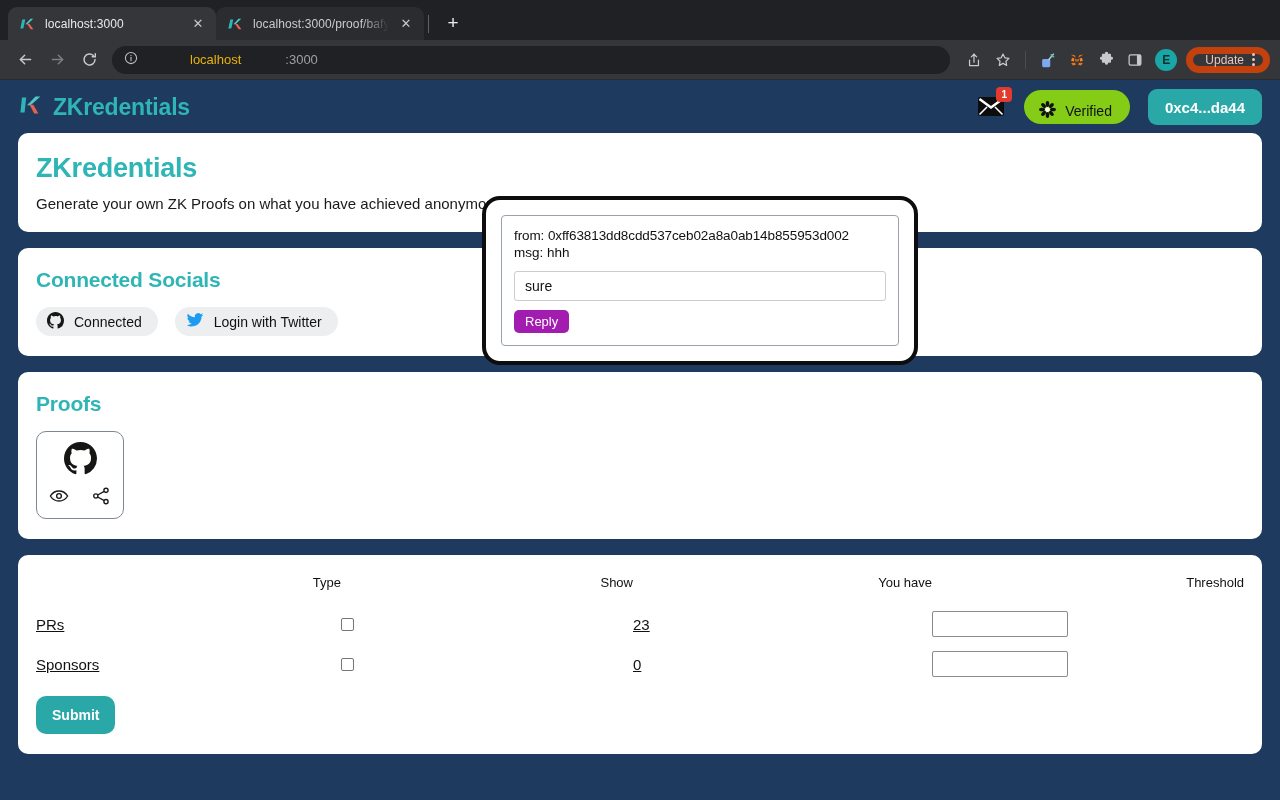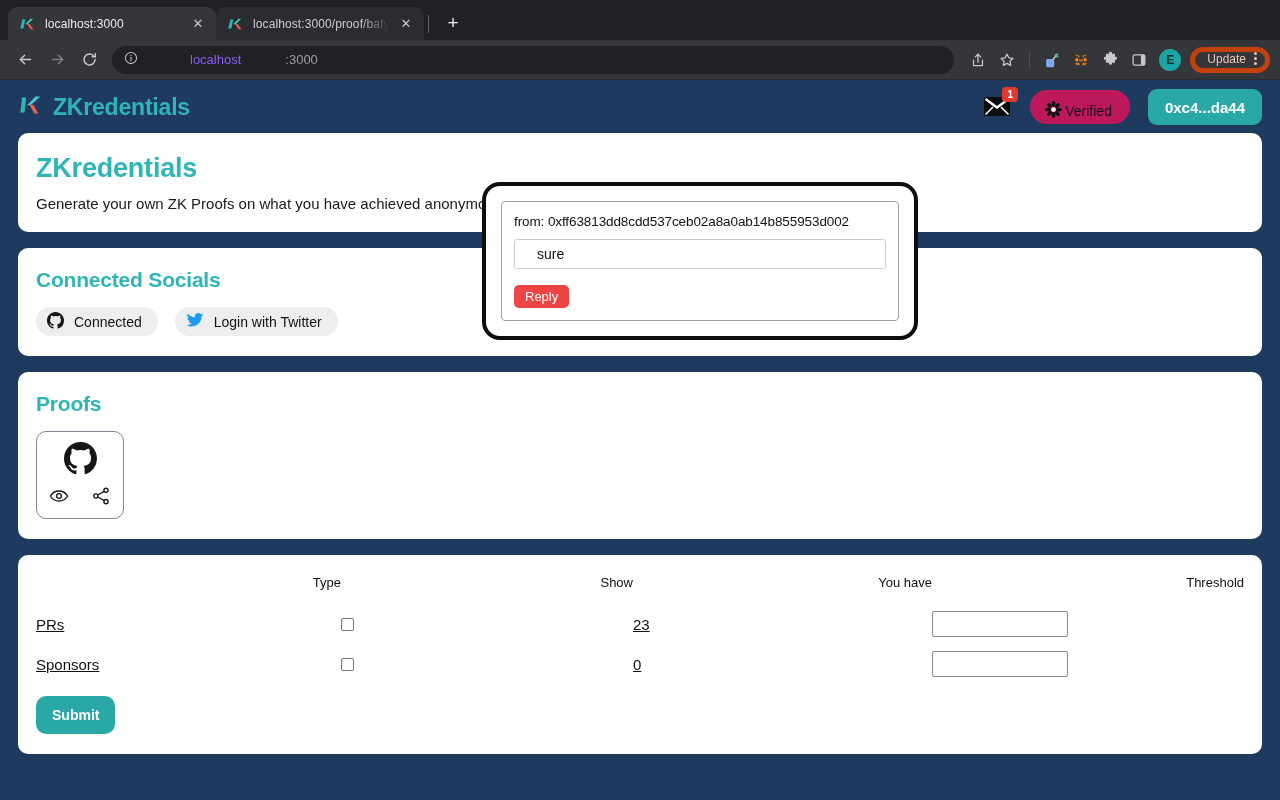--- a/index.html
+++ b/index.html
@@ -87,43 +87,43 @@
     display: flex;
     align-items: center;
     gap: 8px;
     padding: 0 12px;
     margin: 0 8px 0 6px;
     font-size: 13px;
     color: #e8eaed;
     min-width: 0;
   }
   .omni-url { white-space: nowrap; overflow: hidden; }
-  .omni-url .host { color: #8b5cf6; padding-left: 44px; }
+  .omni-url .host { color: #eab308; padding-left: 44px; }
   .omni-url .port { color: #9aa0a6; padding-left: 44px; }
   .tb-right { display: flex; align-items: center; gap: 1px; flex: none; }
   .tb-icon {
     width: 28px; height: 28px;
     display: flex; align-items: center; justify-content: center;
     color: #c6c9cd;
   }
   .tb-divider { width: 1px; height: 18px; background: #4a4c50; margin: 0 7px; }
   .avatar-e {
     width: 22px; height: 22px; border-radius: 50%;
     background: #1aa6a6; color: #06312f;
     font-size: 12px; font-weight: bold;
     display: flex; align-items: center; justify-content: center;
     margin: 0 5px;
   }
   .update-btn {
     height: 26px;
-    border: 5px solid #c2410c;
+    border: 7px solid #c2410c;
     border-radius: 13px;
     color: #f0c4b8;
     font-size: 12px;
-    display: flex; gap: 8px;
+    display: flex; align-items: center; gap: 8px;
     padding: 0 8px 0 12px;
     margin-left: 3px;
   }
   .kebab { display: flex; flex-direction: column; gap: 2px; }
   .kebab i { width: 3px; height: 3px; border-radius: 50%; background: #f0c4b8; display: block; }
 
   
   .zk-fav { display: block; }
 
   
@@ -154,23 +154,23 @@
   .mail-badge {
     position: absolute; top: -6px; right: -6px;
     background: #e23b2e; color: #fff;
     font-size: 10px; font-weight: bold;
     min-width: 16px; height: 15px;
     border-radius: 4px;
     display: flex; align-items: center; justify-content: center;
     padding: 0 3px;
   }
   .verified-pill {
-    background: #be185d; color: #111;
+    background: #84cc16; color: #111;
     height: 34px; border-radius: 17px;
-    display: flex; align-items: center; gap: 2px;
+    display: flex; align-items: center; gap: 8px;
     padding: 8px 18px 0 14px;
     font-size: 14px;
   }
   .wallet-btn {
     background: #2aa8a8; color: #fff;
     height: 36px; border-radius: 9px;
     display: flex; align-items: center;
     padding: 0 17px;
     font-size: 15px; font-weight: bold;
   }
@@ -254,21 +254,21 @@
     border-radius: 10px;
     font-size: 14px; font-weight: bold;
     padding: 0 16px;
     margin-top: 12px;
     font-family: "Liberation Sans", sans-serif;
   }
 
   
   .msg-popup {
     position: absolute;
-    left: 482px; top: 101px;
+    left: 482px; top: 115px;
     width: 436px;
     background: #fff;
     border: 4px solid #0d0d0d;
     border-radius: 18px;
     padding: 15px;
     z-index: 50;
   }
   .msg-inner {
     border: 1px solid #9aa3ac;
     border-radius: 4px;
@@ -276,27 +276,27 @@
   }
   .msg-line { font-size: 13.5px; color: #111; line-height: 1.28; }
   .msg-line.addr { letter-spacing: -.1px; font-weight: 500; }
   .reply-input {
     width: 100%;
     height: 30px;
     margin-top: 9px;
     border: 1px solid #c9ccd0;
     border-radius: 3px;
     font-size: 14px;
-    padding: 0 22px;
+    padding: 0 10px;
     color: #111;
     font-family: "Liberation Sans", sans-serif;
   }
   .reply-btn {
-    margin-top: 16px;
-    background: #ef4444;
+    margin-top: 9px;
+    background: #a21caf;
     color: #fff;
     border: none;
     border-radius: 5px;
     height: 23px;
     padding: 0 11px;
     font-size: 13px;
     font-family: "Liberation Sans", sans-serif;
   }
 </style>
 </head>
@@ -567,19 +567,20 @@
           </tbody>
         </table>
         <button class="submit-btn">Submit</button>
       </div>
 
     </div>
 
     <div class="msg-popup">
       <div class="msg-inner">
         <div class="msg-line addr">from: 0xff63813dd8cdd537ceb02a8a0ab14b855953d002</div>
+        <div class="msg-line">msg: hhh</div>
         <input class="reply-input" type="text" value="sure" style="">
         <button class="reply-btn">Reply</button>
       </div>
     </div>
 
   </div>
 </div>
 
 </body></html>

